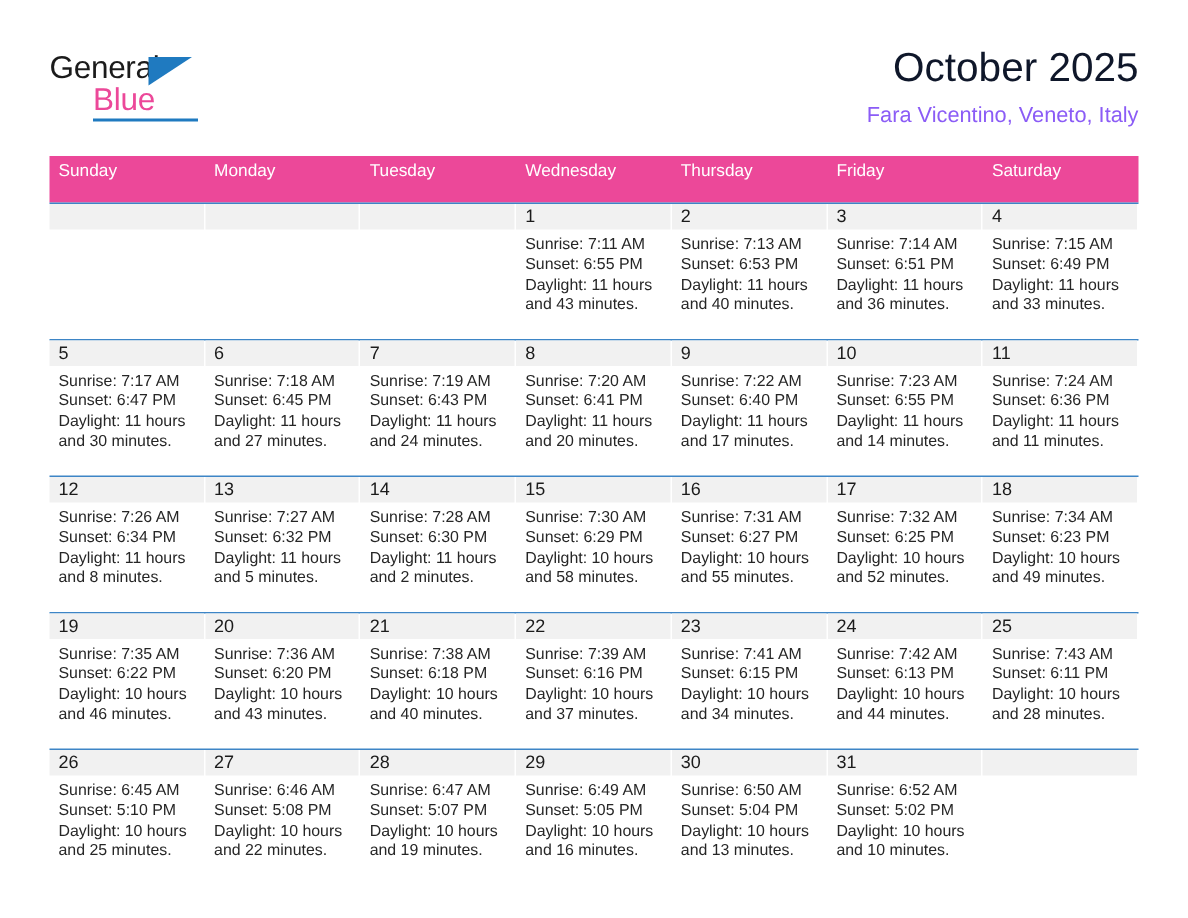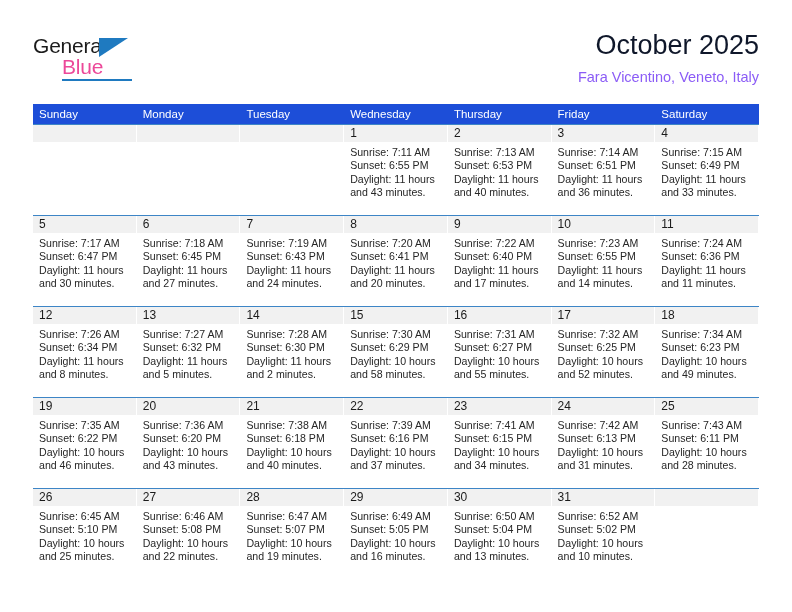--- a/index.html
+++ b/index.html
@@ -95,22 +95,22 @@
   
   .calendar {
     position: absolute;
     left: 33px;
     top: 104px;
     width: 726px;
   }
   .weekday-row {
     display: flex;
     width: 100%;
-    background: #1d4ed8;
-    height: 20px;
+    background: #ec4899;
+    height: 31px;
   }
   .weekday {
     flex: 1 1 0;
     color: #ffffff;
     font-size: 11.5px;
     line-height: 21px;
     padding-left: 6px;
     box-sizing: border-box;
     white-space: nowrap;
   }
@@ -482,21 +482,21 @@
               </div>
             </div>
             <div class="cell">
               <div class="daynum-band">
                 <div class="daynum">24</div>
               </div>
               <div class="cell-body">
                 <div class="cell-line">Sunrise: 7:42 AM</div>
                 <div class="cell-line">Sunset: 6:13 PM</div>
                 <div class="cell-line">Daylight: 10 hours</div>
-                <div class="cell-line">and 31 minutes.</div>
+                <div class="cell-line">and 44 minutes.</div>
               </div>
             </div>
             <div class="cell">
               <div class="daynum-band">
                 <div class="daynum">25</div>
               </div>
               <div class="cell-body">
                 <div class="cell-line">Sunrise: 7:43 AM</div>
                 <div class="cell-line">Sunset: 6:11 PM</div>
                 <div class="cell-line">Daylight: 10 hours</div>

